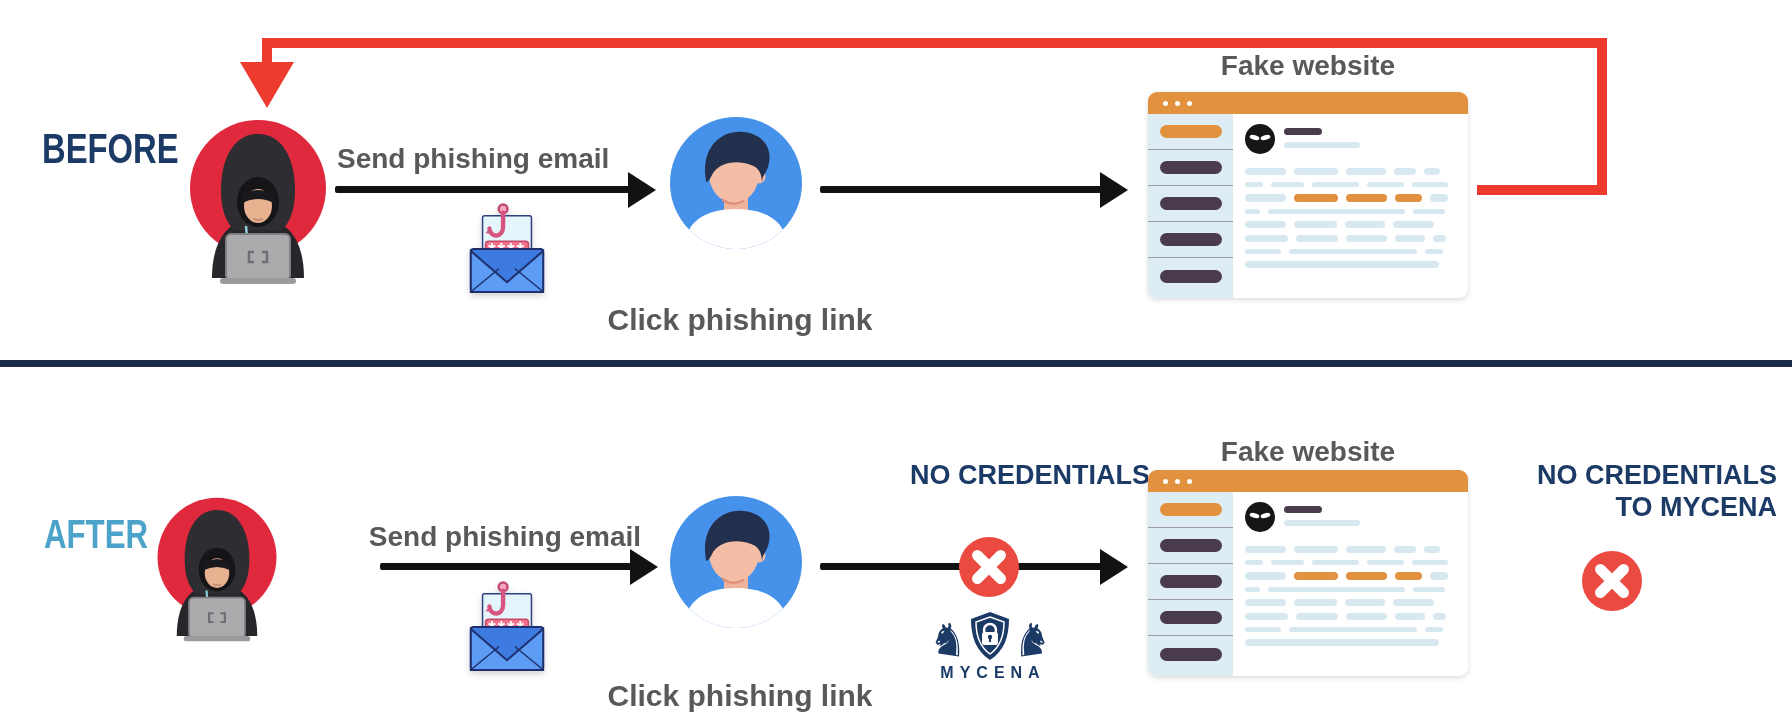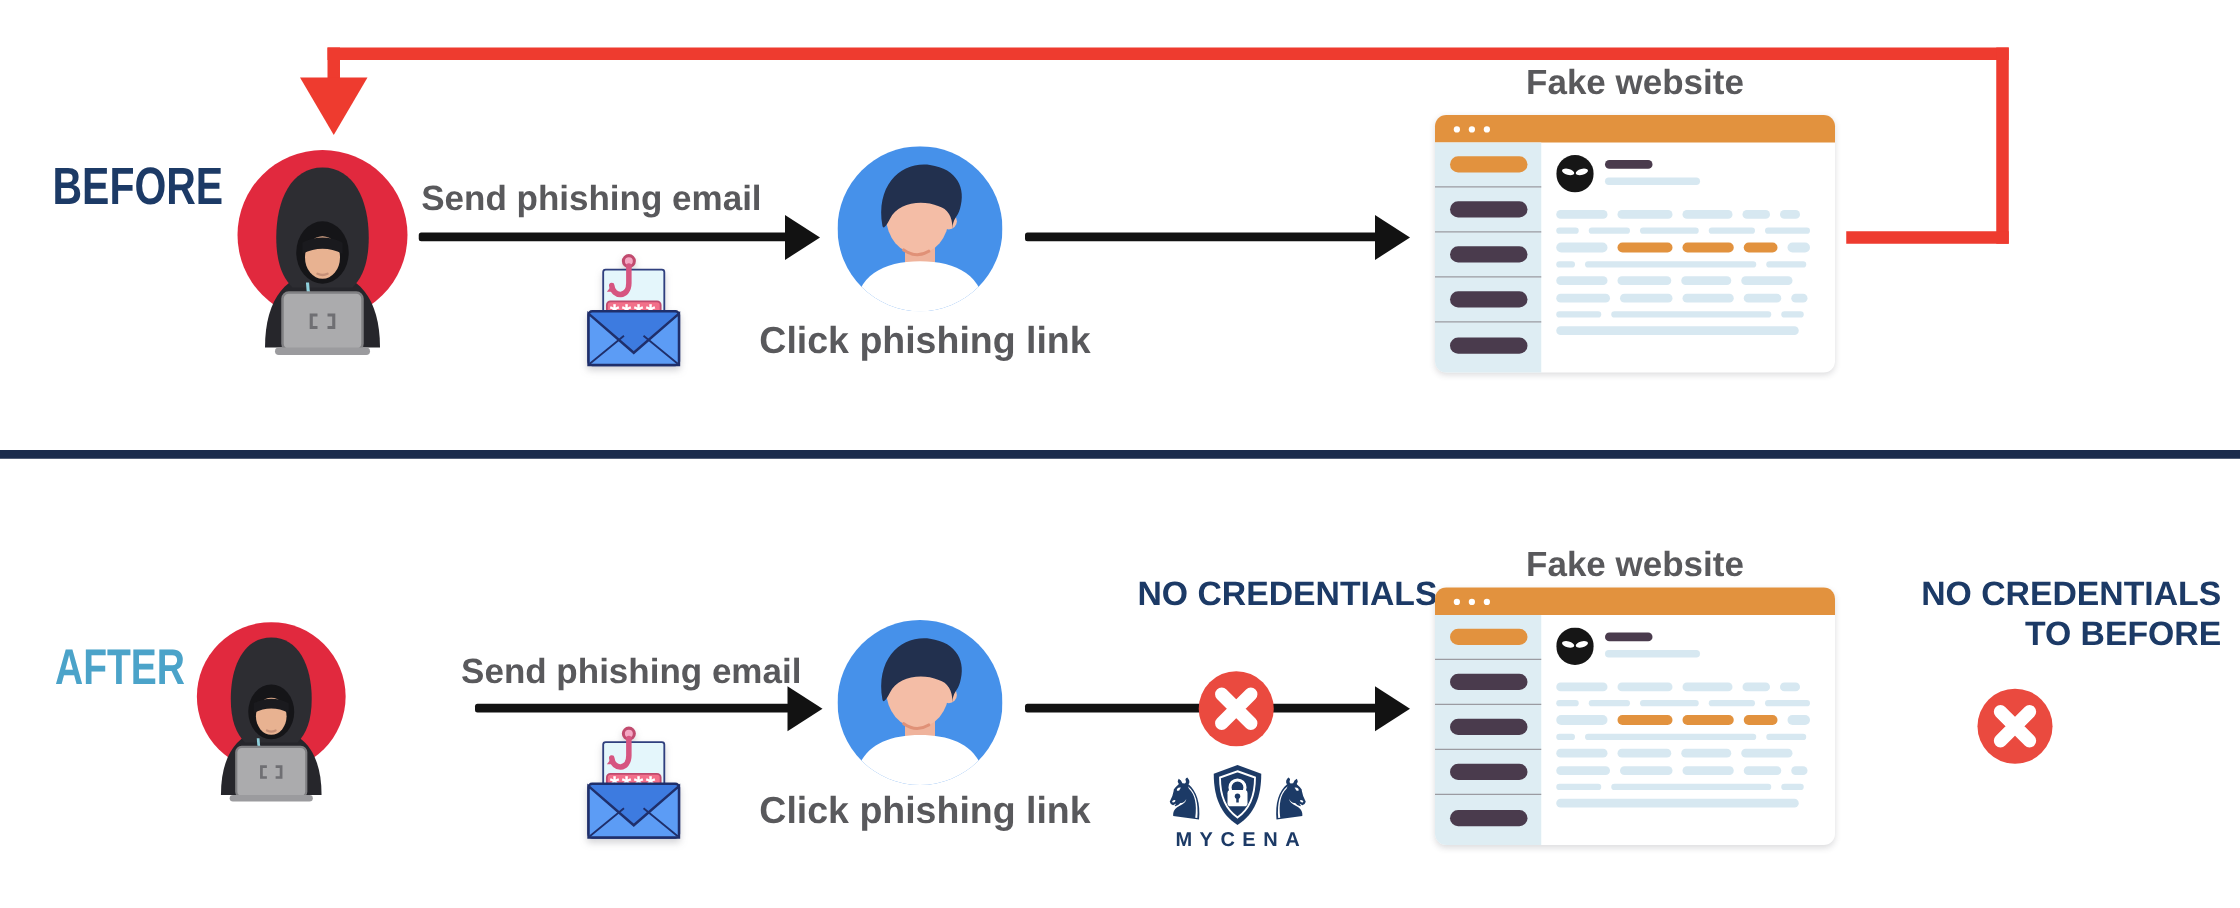--- a/index.html
+++ b/index.html
@@ -9,21 +9,21 @@
     --divider-navy:#1A2B4C;
   }
   html,body{margin:0;padding:0;background:#fff;}
   .canvas{position:relative;width:1792px;height:726px;background:#fff;overflow:hidden;
           font-family:"Liberation Sans","DejaVu Sans",sans-serif;}
   .abs{position:absolute;}
   .big-label{font-weight:700;font-size:42px;line-height:1;color:var(--navy);
              transform:scaleX(0.78);transform-origin:left center;letter-spacing:0;}
   .big-label.after{color:var(--light-blue);font-size:40px;}
   .step-label{font-weight:700;font-size:28px;color:var(--gray-text);line-height:1.05;}
-  .click-label{font-weight:700;font-size:30px;color:var(--gray-text);text-align:center;line-height:1;}
+  .click-label{font-weight:700;font-size:30px;color:var(--gray-text);text-align:center;line-height:1;margin-top:47px;}
   .red-label{font-weight:700;font-size:28px;color:var(--red);text-align:center;line-height:1;}
   .navy-label{font-weight:700;font-size:27px;color:var(--navy);text-align:right;line-height:1.18;}
   .site-label{font-weight:700;font-size:28px;color:var(--gray-text);text-align:center;line-height:1;}
   .center{text-align:center;}
 
   
   .shaft{position:absolute;height:7px;background:var(--arrow-black);border-radius:2px;}
   .ah{position:absolute;width:0;height:0;border-top:18px solid transparent;
       border-bottom:18px solid transparent;border-left:28px solid var(--arrow-black);}
 
@@ -386,20 +386,20 @@
             <div class="crow">
               <span class="seg b" style="width: 194px; height: 7px;"></span>
             </div>
           </div>
       </div>
     </div>
   </div>
 
   <div class="abs navy-label" style="left:1447px;top:460px;width:330px;">
     <div>NO CREDENTIALS</div>
-    <div>TO BEFORE</div>
+    <div>TO MYCENA</div>
   </div>
   <svg class="xcircle" style="left:1581px;top:550px;" viewBox="0 0 64 64">
     <circle cx="32" cy="32" r="31" style="fill:var(--x-red)"></circle>
     <path d="M20 20 L44 44 M44 20 L20 44" stroke="#fff" stroke-width="11" stroke-linecap="round"></path>
   </svg>
 
 </div>
 
 </body></html>

